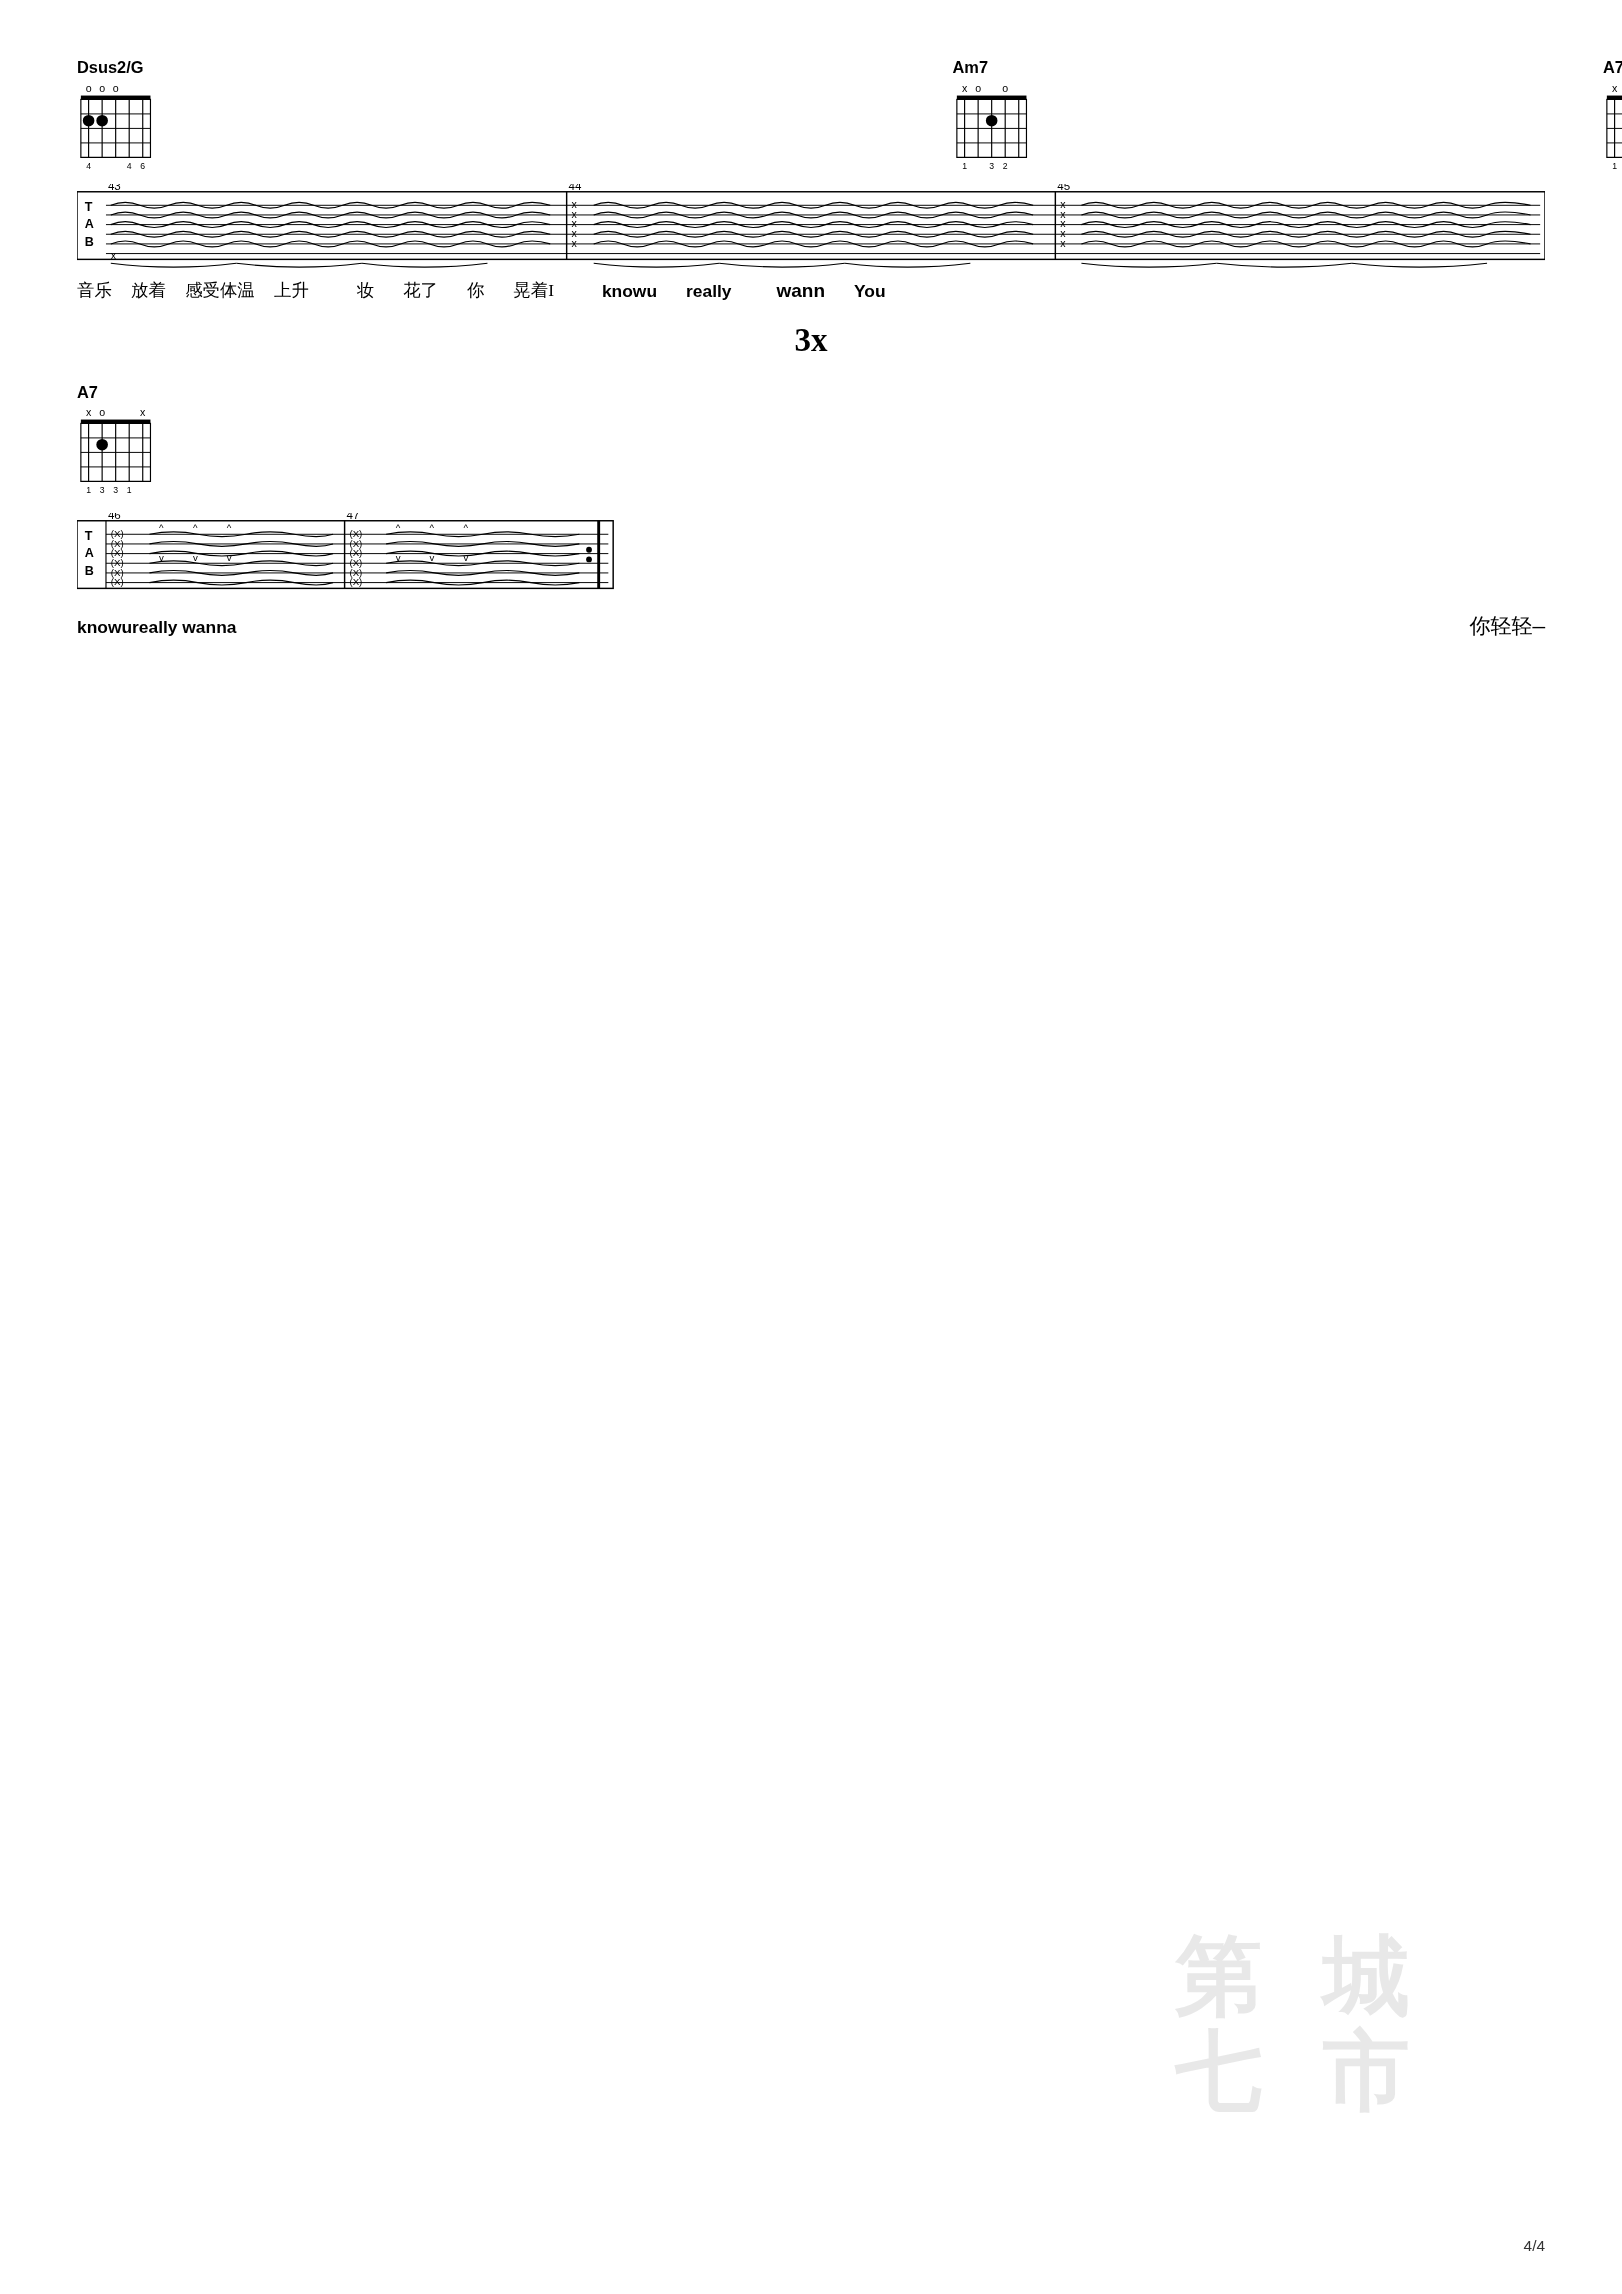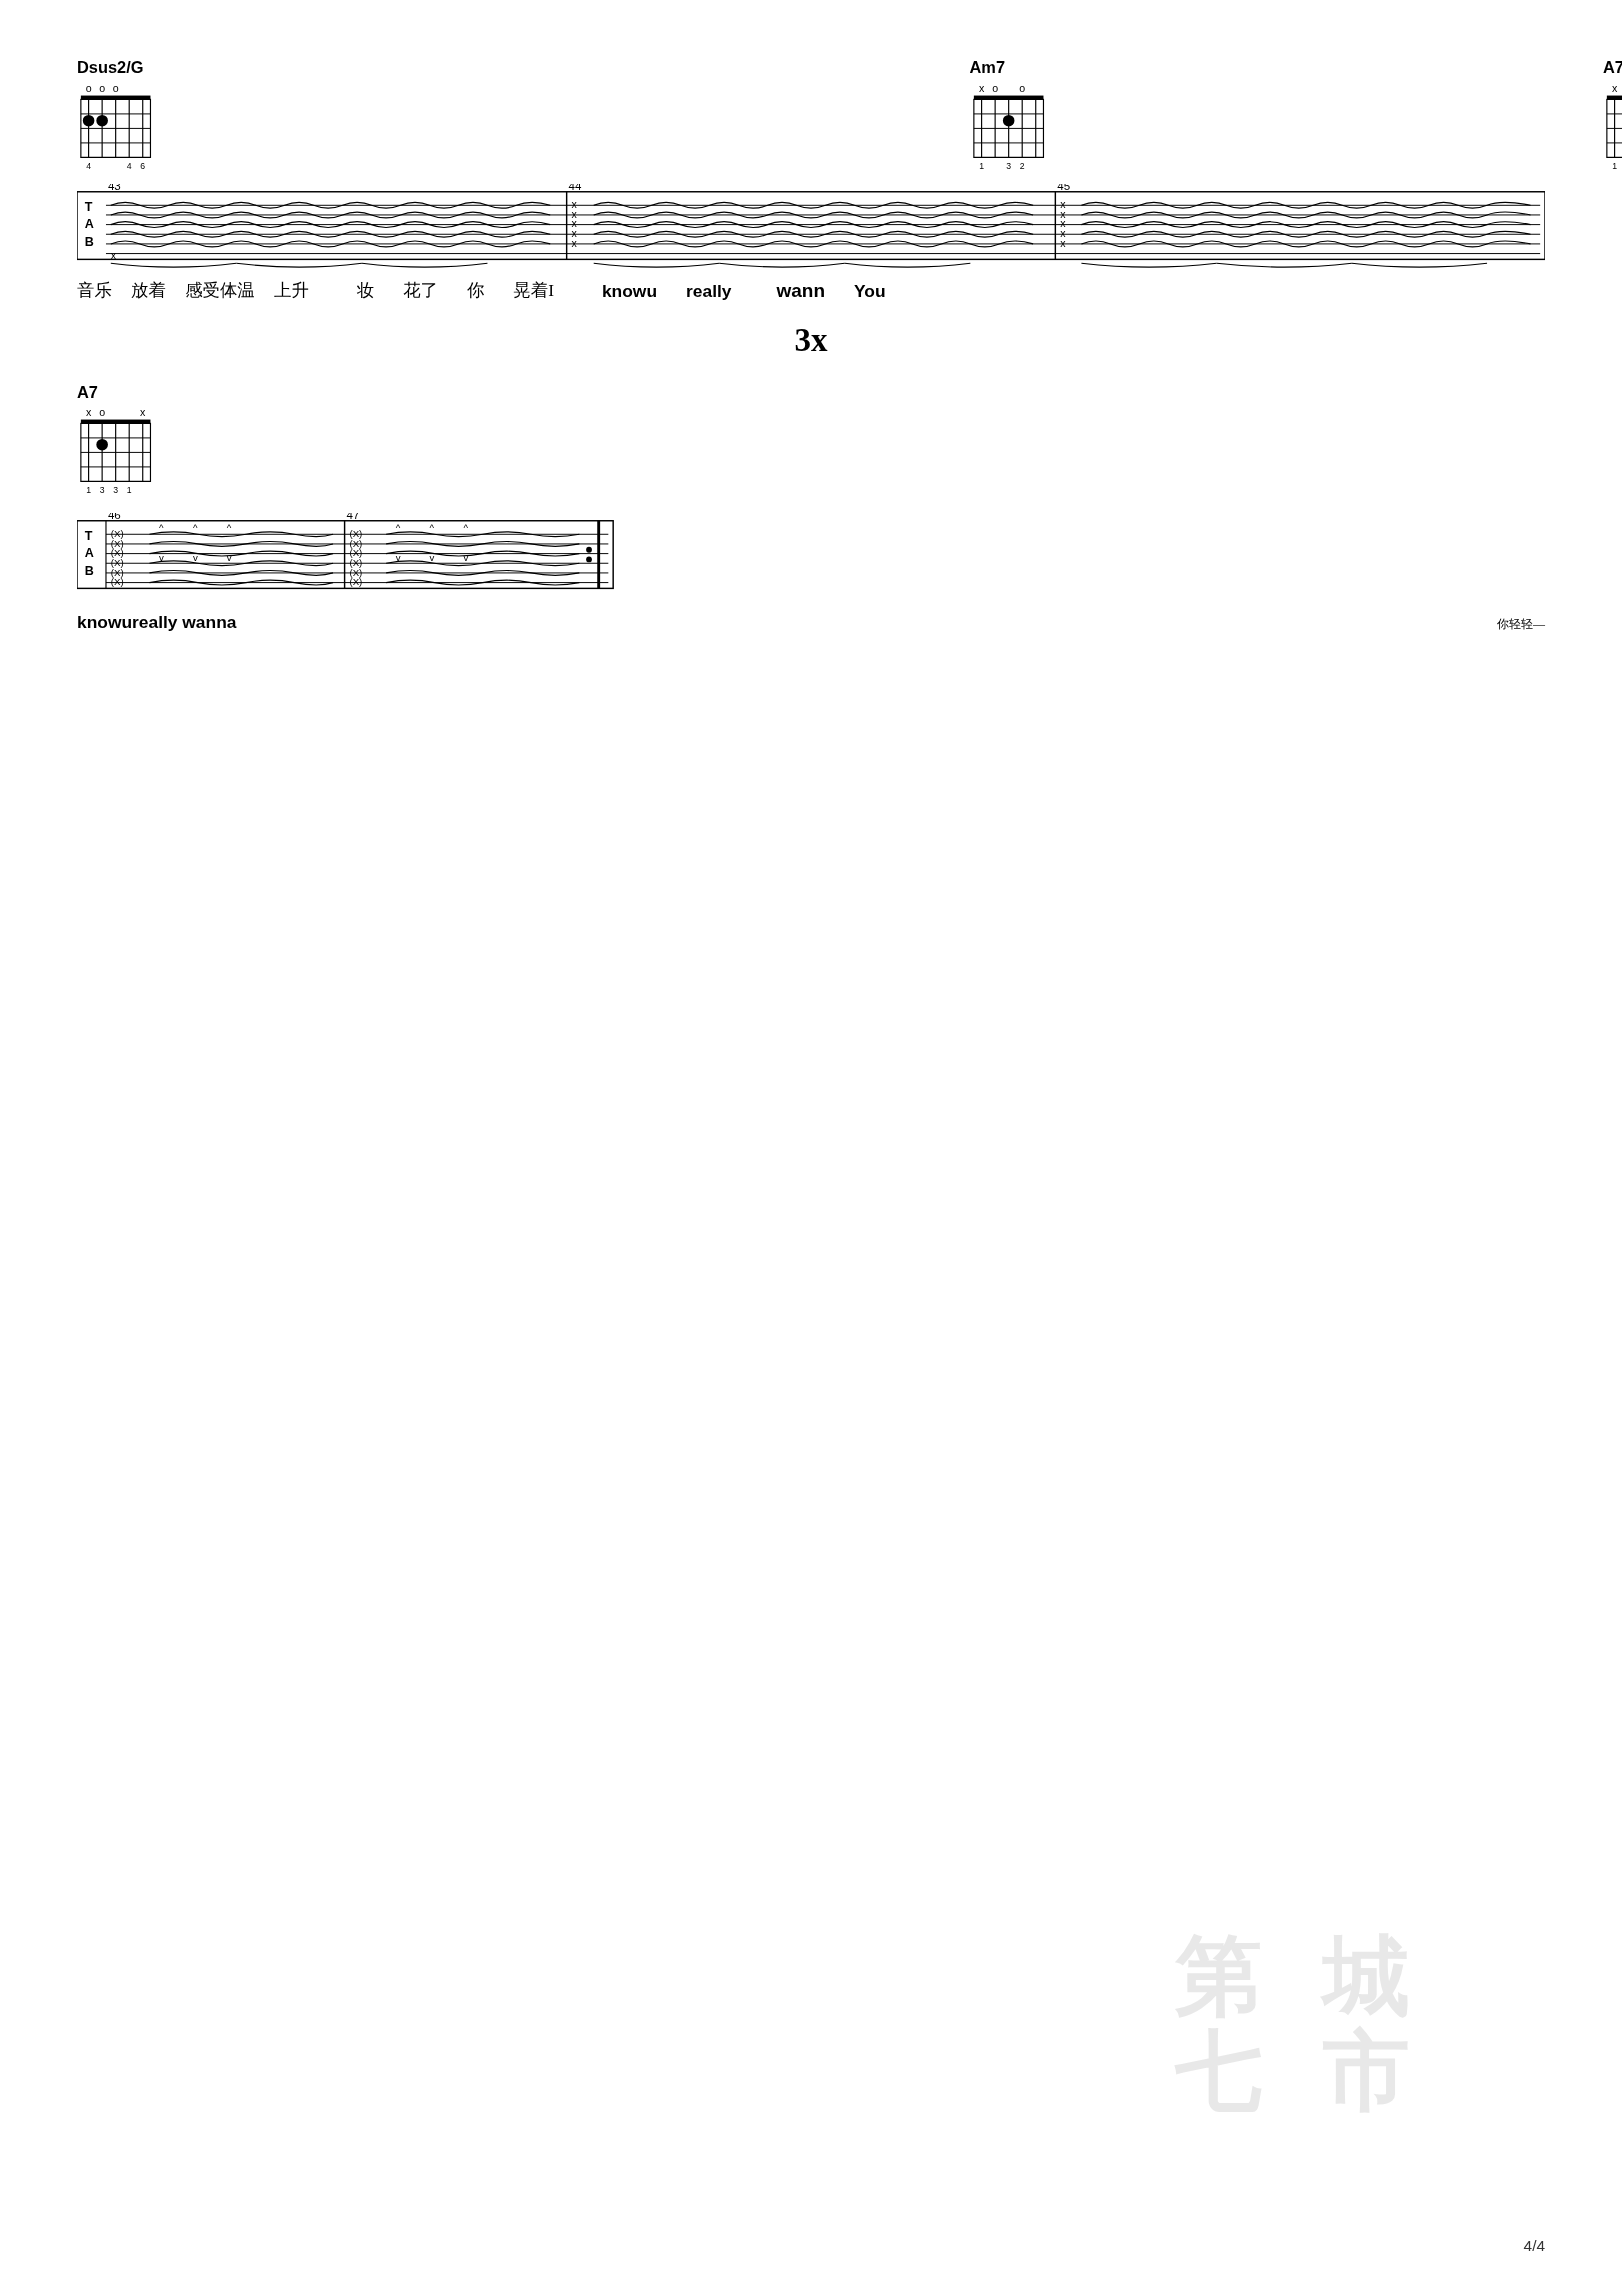--- a/index.html
+++ b/index.html
@@ -57,21 +57,21 @@
         <text x="54" y="12" text-anchor="middle" font-size="11" font-family="Arial"> </text>
 
         <text x="12" y="92" text-anchor="middle" font-size="9" font-family="Arial">4</text>
         <text x="54" y="92" text-anchor="middle" font-size="9" font-family="Arial">4</text>
         <text x="68" y="92" text-anchor="middle" font-size="9" font-family="Arial">6</text>
       </svg>
     </div>
 
     <div style="flex:1;"></div>
 
-    <div style="margin-right:0; position:relative; left:202px;">
+    <div style="margin-right:0; position:relative; left:185px;">
       <div style="font-size:16.4px;font-weight:bold;font-family:Arial,sans-serif;margin-bottom:2.9px;">Am7</div>
       <svg width="87" height="92" viewBox="0 0 90 95">
 
         <text x="12" y="12" text-anchor="middle" font-size="11" font-family="Arial">x</text>
         <text x="26" y="12" text-anchor="middle" font-size="11" font-family="Arial">o</text>
         <text x="54" y="12" text-anchor="middle" font-size="11" font-family="Arial">o</text>
 
         <rect x="4" y="16" width="72" height="4" fill="black"></rect>
 
         <line x1="12" y1="20" x2="12" y2="80" stroke="black" stroke-width="1.2"></line>
@@ -327,21 +327,21 @@
 
         <text x="282" y="75" font-size="10" font-family="Arial">(X)</text>
         <path d="M320,72 Q345,67 370,72 Q395,77 420,72 Q445,67 470,72 Q495,77 520,72" fill="none" stroke="black" stroke-width="1.2"></path>
 
         <line x1="30" y1="8" x2="30" y2="78" stroke="black" stroke-width="1.2"></line>
       </svg>
     </div>
 
     <div style="display:flex; flex-direction:row; align-items:baseline; margin-top:7.7px; gap:0;justify-content:space-between;">
       <span style="font-size:17.4px;font-family:Arial,sans-serif;font-weight:bold;margin-right:77px;">knowureally wanna</span>
-      <span style="font-size:12px;font-family:Liberation Serif, serif;">你轻轻—</span>
+      <span style="font-size:21px;font-family:Liberation Mono, monospace;">你轻轻—</span>
     </div>
 
   </div>
 
   <div style="position:absolute; bottom:174px; right:193px; opacity:0.22; pointer-events:none; text-align:center;">
     <div style="font-size:87px; font-family:'STKaiti','KaiTi','SimHei',serif; color:#999; font-weight:bold; letter-spacing:19.3px; line-height:1.1;">第  城</div>
     <div style="font-size:87px; font-family:'STKaiti','KaiTi','SimHei',serif; color:#999; font-weight:bold; letter-spacing:19.3px; line-height:1.1;">七  市</div>
   </div>
 
   <div style="position:absolute;bottom:39px;right:77px;font-size:15.4px;font-family:Arial,sans-serif;color:#333;text-align:center;">4/4</div>

